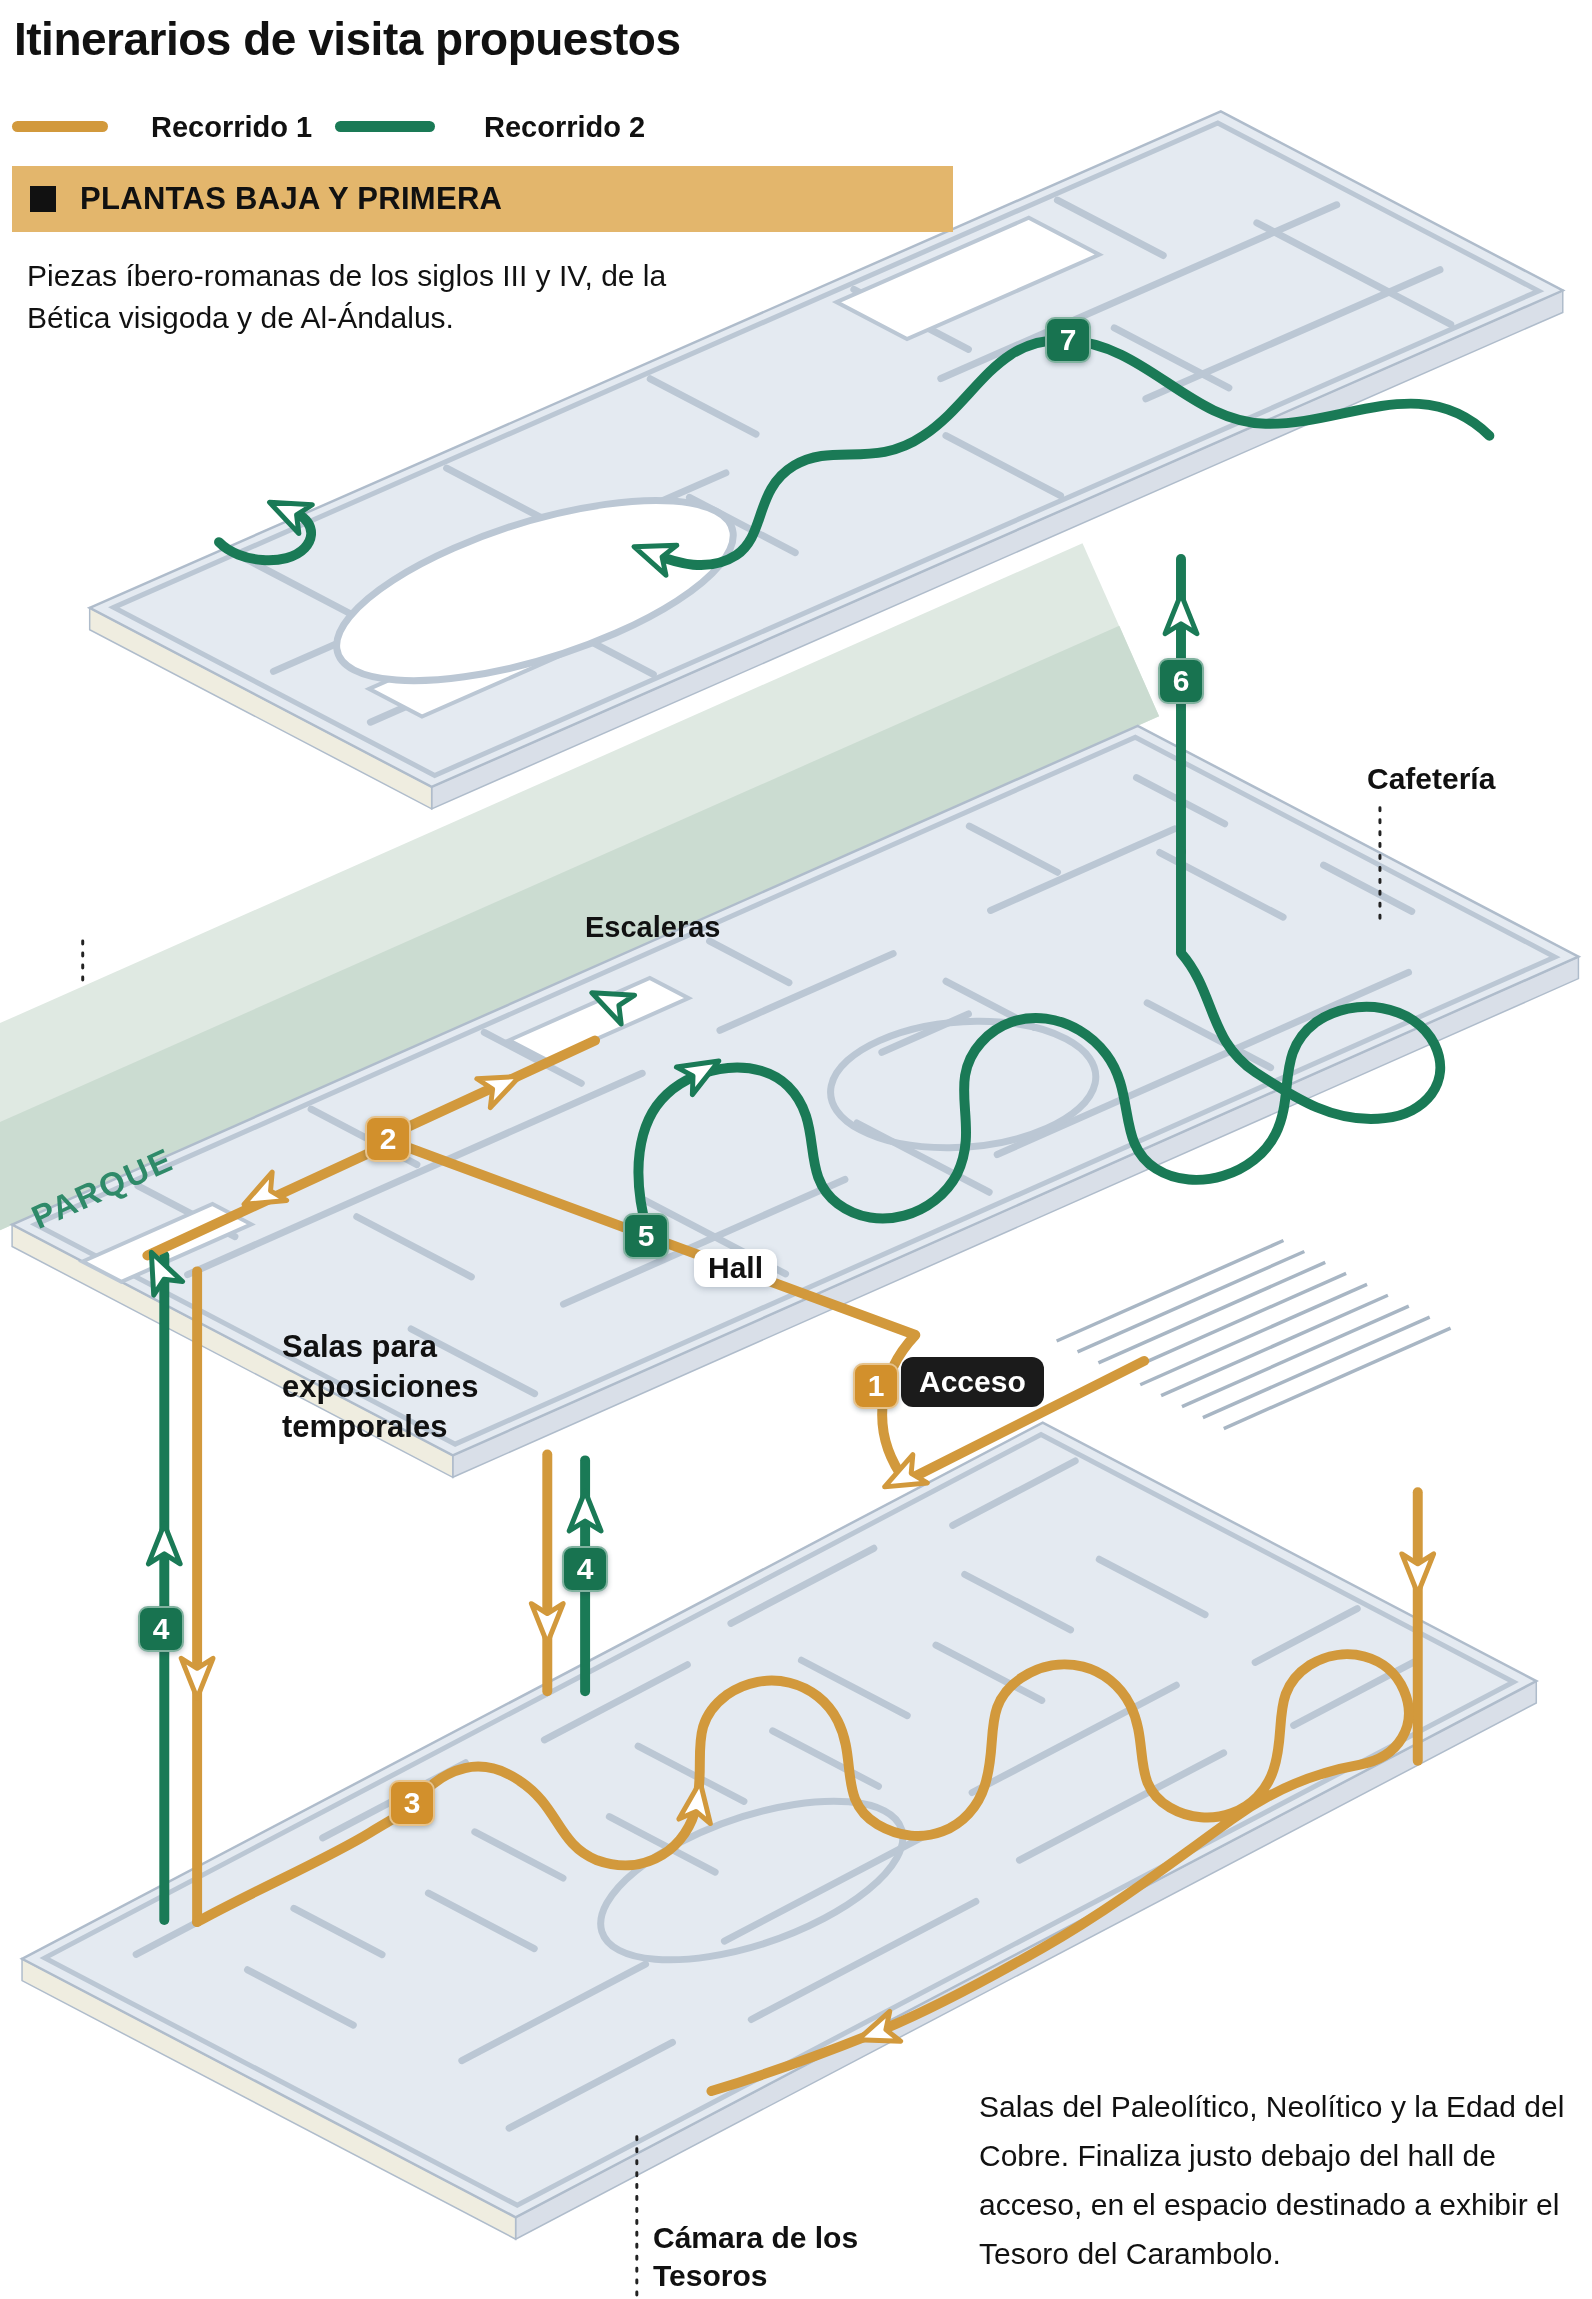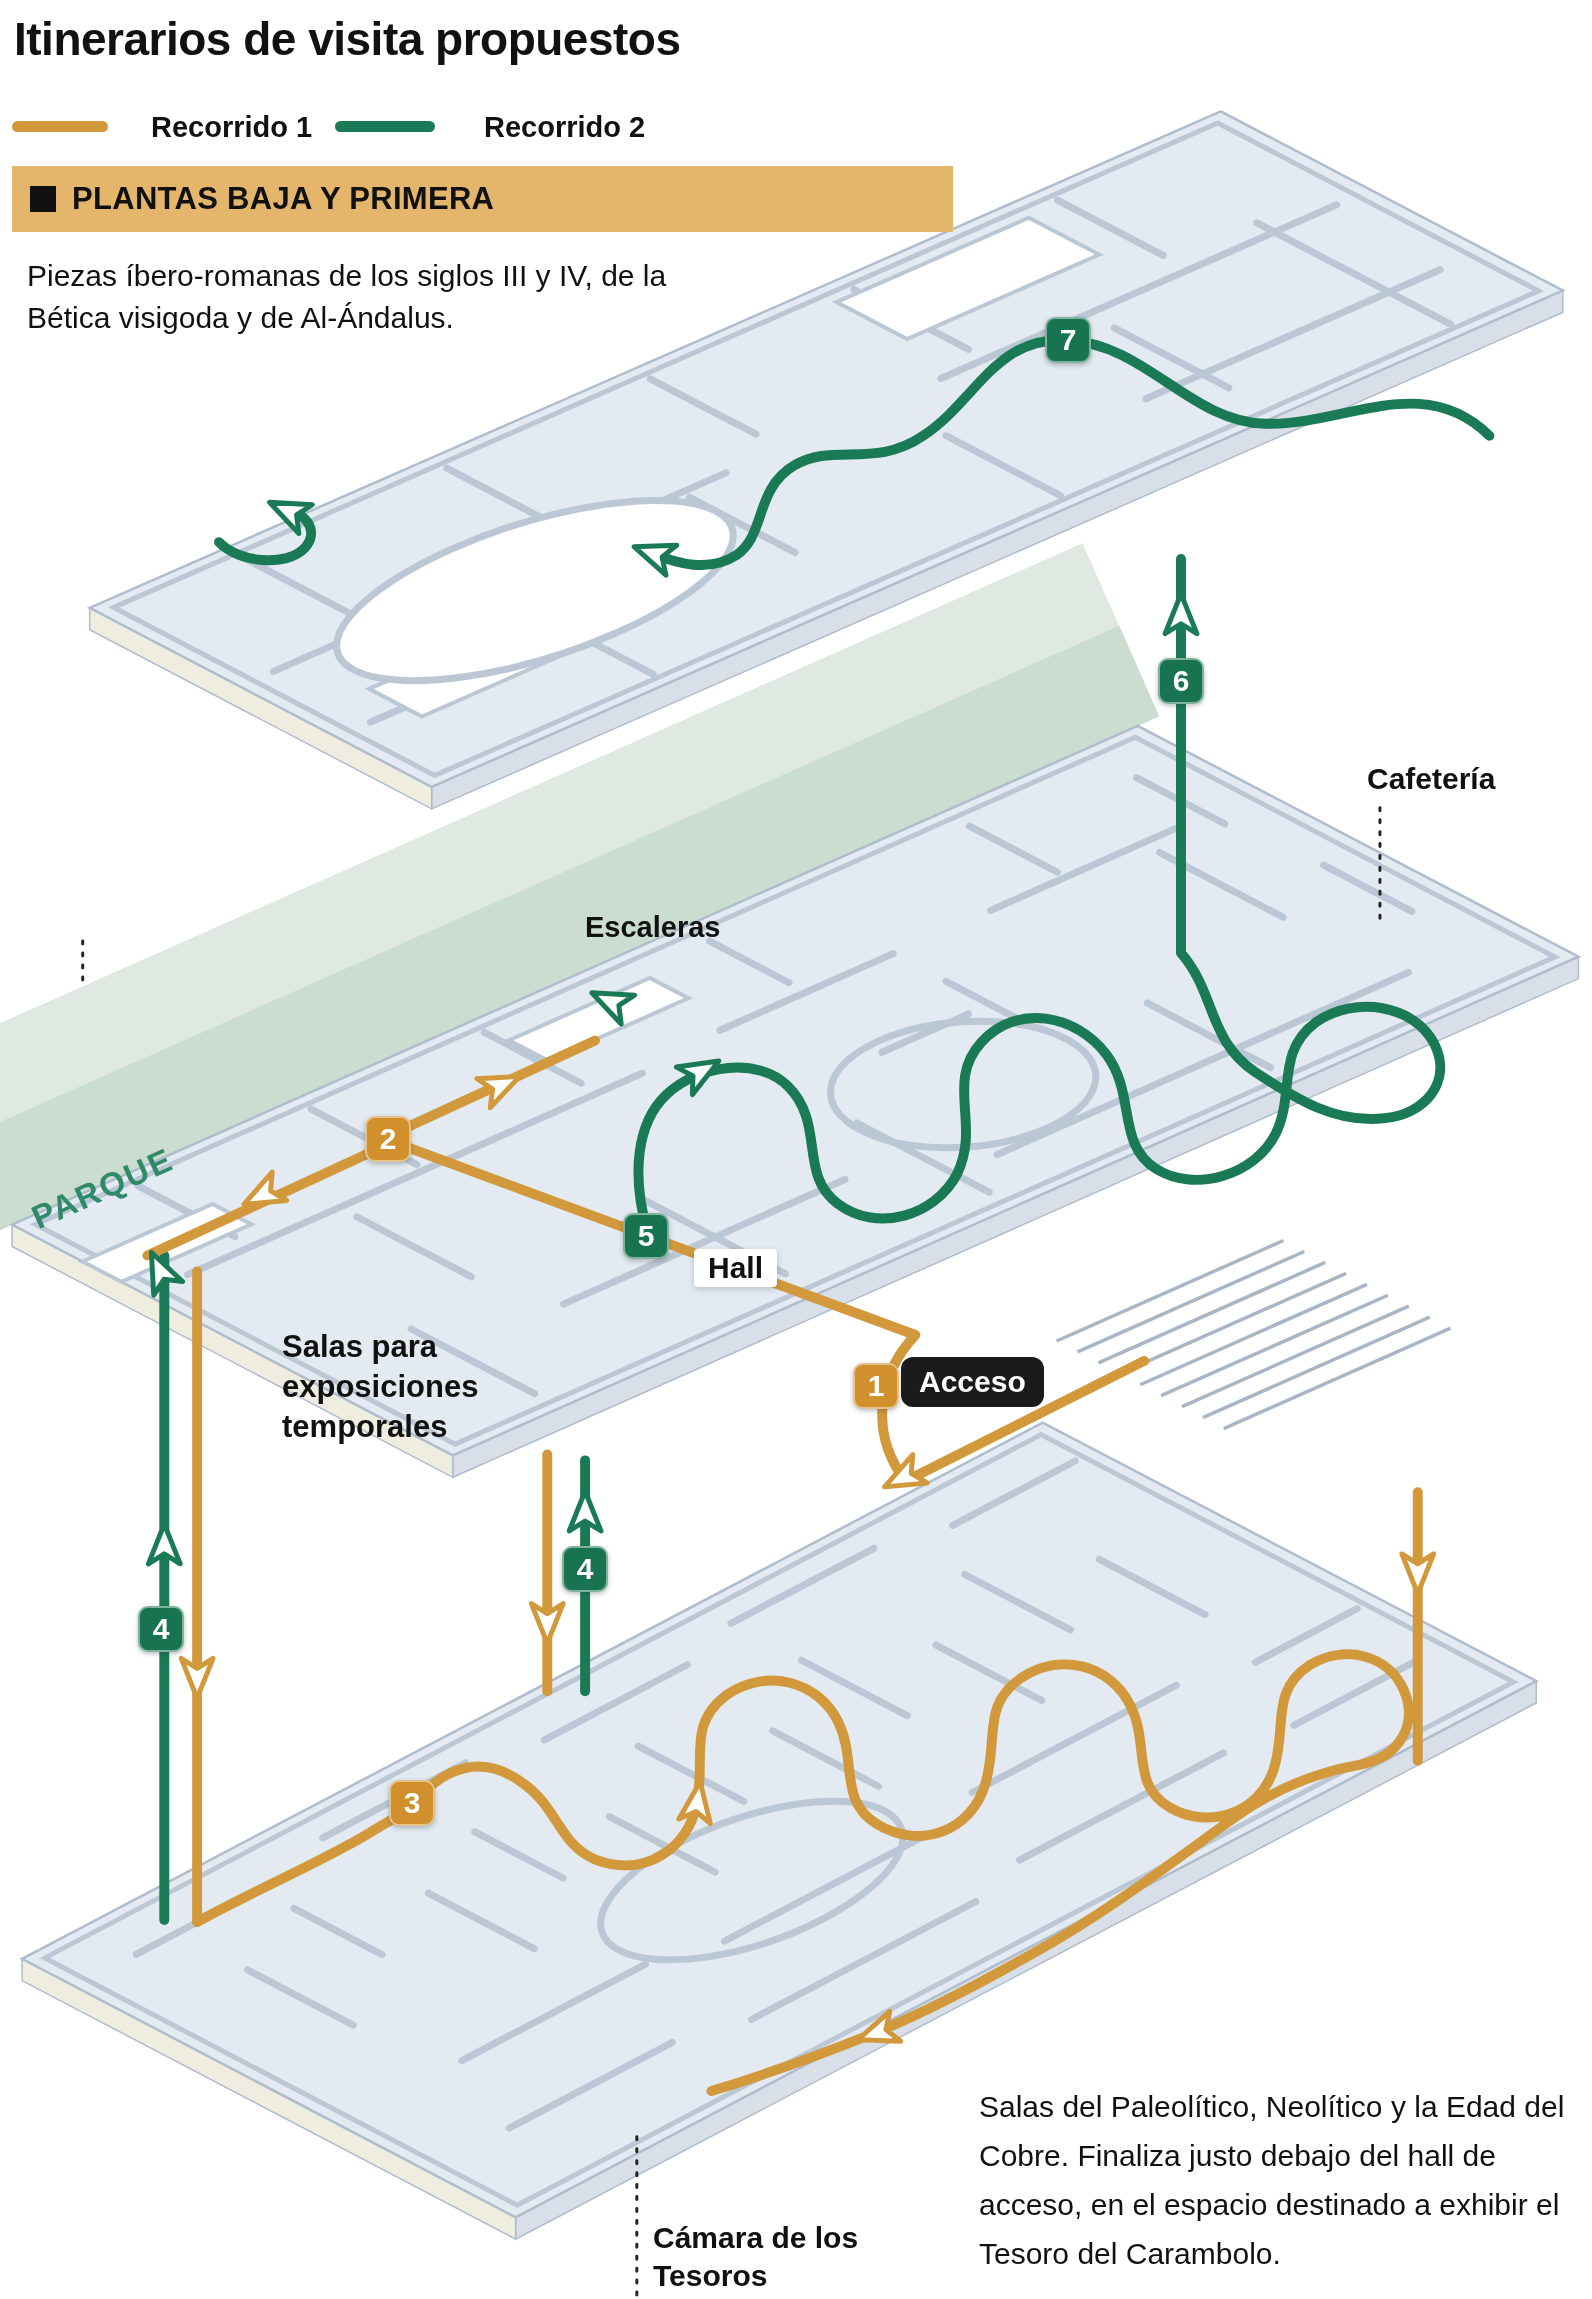--- a/index.html
+++ b/index.html
@@ -11,38 +11,38 @@
   .stage{position:relative;width:1592px;height:2299px;background:#fff;overflow:hidden;
          font-family:"Liberation Sans", sans-serif;color:#111;}
   svg.plan{position:absolute;left:0;top:0;}
   .abs{position:absolute;}
   .title{left:14px;top:12px;font-size:46px;font-weight:700;letter-spacing:-0.5px;}
   .legend-line{height:11px;border-radius:6px;top:121px;}
   .ll1{left:12px;width:96px;background:var(--route1);}
   .ll2{left:335px;width:100px;background:var(--route2);}
   .legend-label{top:111px;font-size:29px;font-weight:700;margin-left:24px;}
   .lt1{left:127px;} .lt2{left:460px;}
-  .secbar{background:var(--tan);display:flex;align-items:center;gap:16px;padding-left:18px;box-sizing:border-box;}
+  .secbar{background:var(--tan);display:flex;align-items:center;gap:24px;padding-left:18px;box-sizing:border-box;}
   .secbar .bullet{width:26px;height:26px;background:#111;flex:0 0 auto;}
   .secbar .sectitle{font-size:31px;font-weight:700;letter-spacing:0.3px;}
   .bar1{left:12px;top:166px;width:941px;height:66px;}
   .bar2{left:977px;top:1998px;width:615px;height:58px;}
   .desc{font-size:30px;line-height:42px;font-weight:400;}
   .desc1{left:27px;top:255px;width:687px;}
   .desc2{left:979px;top:2082px;width:609px;line-height:49px;}
   .maplabel{font-size:30px;font-weight:700;}
   .cafeteria{left:1367px;top:762px;}
   .escaleras{left:585px;top:911px;font-size:29px;}
   .salas{left:282px;top:1327px;width:239px;line-height:40px;font-size:31px;}
   .camara{left:653px;top:2219px;width:219px;line-height:38px;}
   .parque{left:26px;top:1202px;color:var(--parkTxt);font-size:33px;font-weight:700;letter-spacing:2px;
           transform:rotate(-24deg);transform-origin:left top;}
   .nucleo-card{left:14px;top:981px;width:251px;background:#fff;border-radius:16px;padding:12px 14px;
                font-size:28px;line-height:37px;font-weight:600;box-shadow:0 3px 8px rgba(40,60,80,.18);}
-  .hall-pill{left:694px;top:1249px;background:#fff;border-radius:4px;padding:2px 14px;font-size:30px;
+  .hall-pill{left:694px;top:1249px;background:#fff;border-radius:12px;padding:2px 14px;font-size:30px;
              font-weight:700;box-shadow:0 2px 6px rgba(40,60,80,.25);}
   .acceso-pill{left:901px;top:1357px;background:#1B1B1B;color:#fff;border-radius:12px;padding:8px 18px;
                font-size:30px;font-weight:700;}
   .badge{width:46px;height:46px;border-radius:10px;display:flex;align-items:center;justify-content:center;
          color:#fff;font-size:30px;font-weight:700;transform:translate(-50%,-50%);
          border:2px solid rgba(255,255,255,.45);box-shadow:0 2px 5px rgba(30,50,60,.3);box-sizing:border-box;}
   .badge.o{background:var(--badge1);} .badge.g{background:var(--badge2);}
   .wp1{left:876px;top:1386px;} .wp2{left:388px;top:1139px;} .wp3{left:412px;top:1803px;}
   .wp4a{left:161px;top:1629px;} .wp4b{left:585px;top:1569px;} .wp5{left:646px;top:1236px;}
   .wp6{left:1181px;top:681px;} .wp7{left:1068px;top:340px;}

